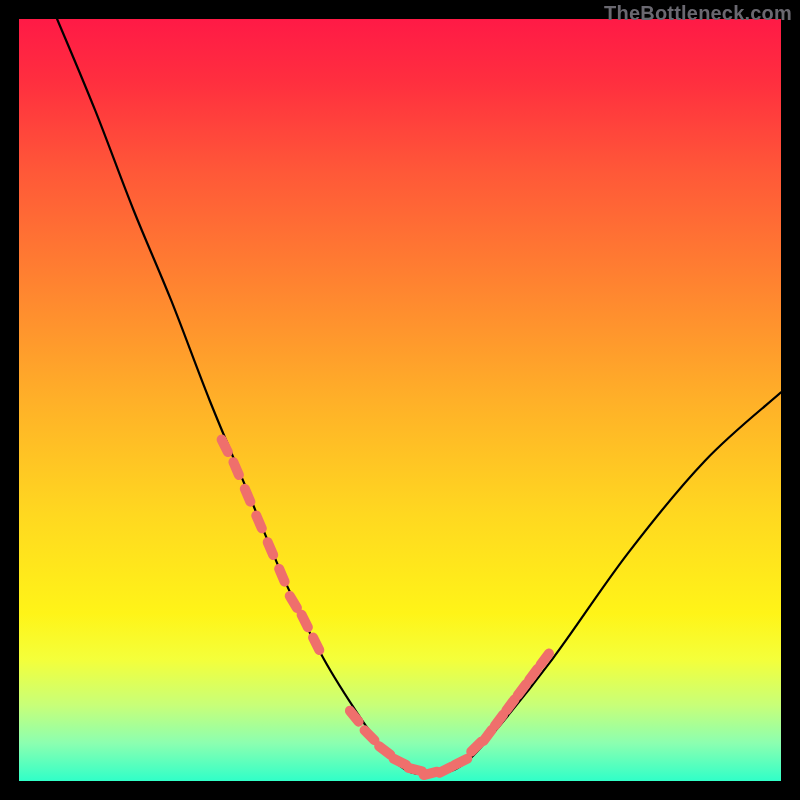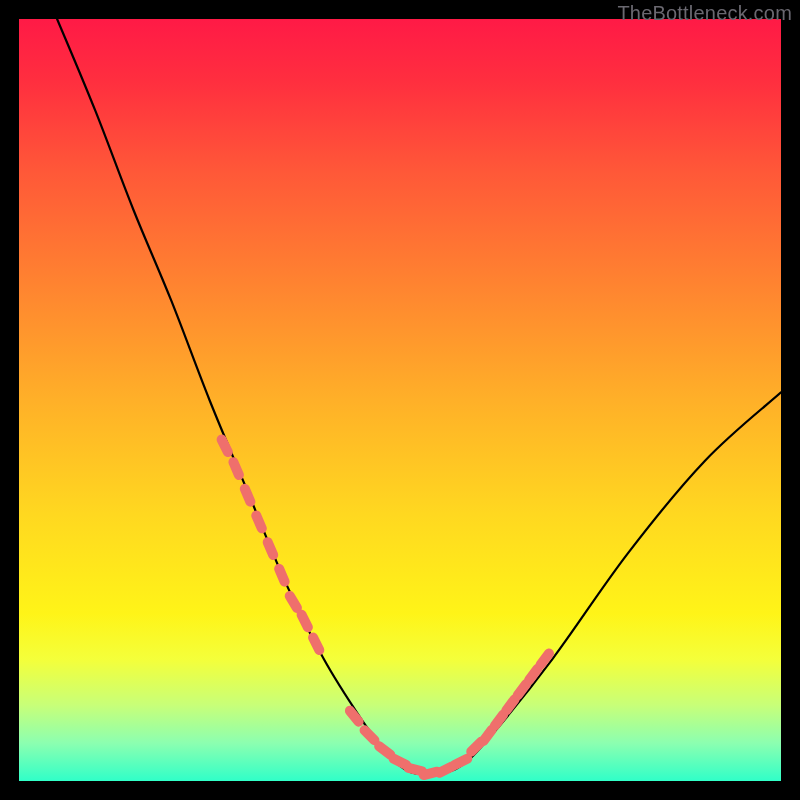--- a/index.html
+++ b/index.html
@@ -30,21 +30,21 @@
       #8cffb0 95%,
       #30ffc8 100%
     );
   }
   .watermark {
     position: absolute;
     top: 2px;
     right: 8px;
     color: #6a6870;
     font-size: 20px;
-    font-weight: 400;
+    font-weight: 700;
     letter-spacing: 0.2px;
     z-index: 5;
     user-select: none;
   }
   svg.plot {
     position: absolute;
     left: 0;
     top: 0;
     width: 762px;
     height: 762px;

